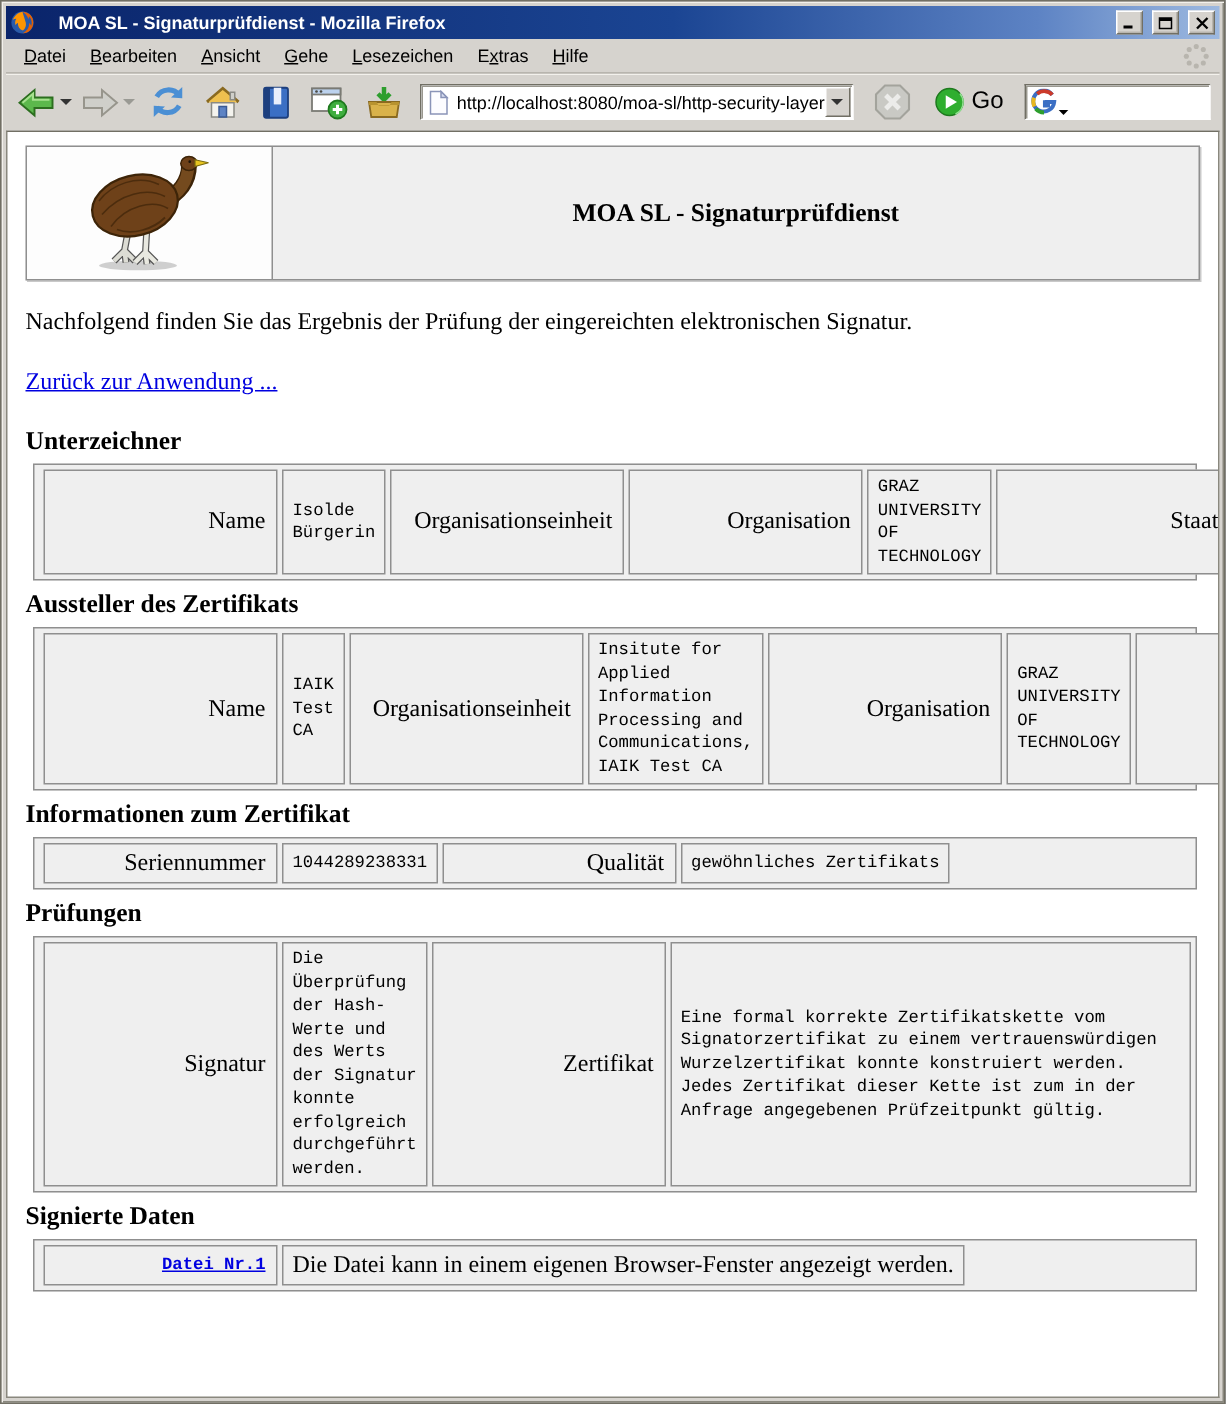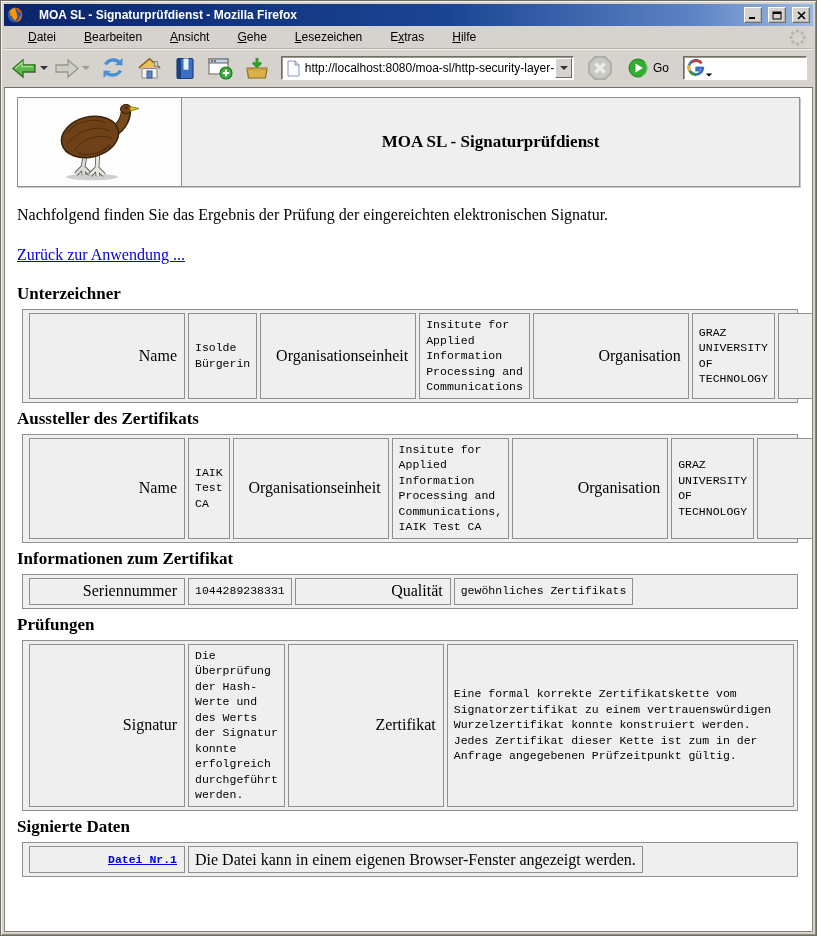--- a/index.html
+++ b/index.html
@@ -27,21 +27,21 @@
     box-shadow:inset -1px -1px 0 #b8b5ae;
     display:flex; align-items:center; justify-content:center; margin-left:2px;
   }
   .winbtn svg { display:block; }
   
   .menubar {
     height:23px; flex:0 0 23px; display:flex; align-items:center;
     padding:0 4px; font-size:12px; color:#000; position:relative;
     border-bottom:1px solid #b8b5ae; box-shadow:0 1px 0 #f3f1ec;
   }
-  .menu-item { padding:3px 8px; cursor:default;margin-left:12px; }
+  .menu-item { padding:3px 8px; cursor:default; }
   .throbber { position:absolute; right:6px; top:2px; }
   
   .toolbar {
     height:38px; flex:0 0 38px; display:flex; align-items:center;
     padding:0 6px;
   }
   .tb-icon { display:flex; align-items:center; justify-content:center; padding:1px; }
   .drop { width:10px; display:flex; align-items:center; justify-content:center; }
   .tri { width:0;height:0;border-left:4px solid transparent;border-right:4px solid transparent;border-top:4px solid #333; }
   .tri.gray { border-top-color:#9a9a94; }
@@ -54,21 +54,21 @@
   .urlbar input {
     flex:1; border:none; outline:none; font-size:12px; height:18px;
     font-family:"Liberation Sans", sans-serif; background:#fff; min-width:0; padding-left:4px;
   }
   .url-drop {
     width:17px; height:20px; background:#d6d3ce; flex:0 0 17px;
     border:1px solid; border-color:#fff #716f64 #716f64 #fff;
     display:flex; align-items:center; justify-content:center; margin-right:1px;
   }
   .go { display:flex; align-items:center; gap:5px; margin-left:14px; }
-  .go-label { font-size:12px; }
+  .go-label { font-size:16px; }
   .searchbox {
     margin-left:14px; width:124px; height:24px; background:#fff;
     border:1px solid; border-color:#716f64 #fff #fff #716f64;
     box-shadow:inset 1px 1px 0 #9a988f;
     display:flex; align-items:center; padding:0 3px;
   }
   .searchbox input { flex:1; border:none; outline:none; background:#fff; min-width:0;
     font-family:"Liberation Sans", sans-serif; font-size:12px; }
   
   .viewport {
@@ -315,21 +315,20 @@
     <div id="sections">
         <div class="sec-heading">Unterzeichner</div>
         <div class="tbl">
           <div class="tbl-spacer"></div>
           <div class="trow">
             <div class="tcell tlabel">Name</div>
             <div class="tcell tvalue">Isolde Bürgerin</div>
           </div>
           <div class="trow">
             <div class="tcell tlabel">Organisationseinheit</div>
-            <div class="tcell tvalue">Insitute for Applied Information Processing and Communications</div>
           </div>
           <div class="trow">
             <div class="tcell tlabel">Organisation</div>
             <div class="tcell tvalue">GRAZ UNIVERSITY OF TECHNOLOGY</div>
           </div>
           <div class="trow">
             <div class="tcell tlabel">Staat</div>
             <div class="tcell tvalue">AT</div>
           </div>
         </div>

